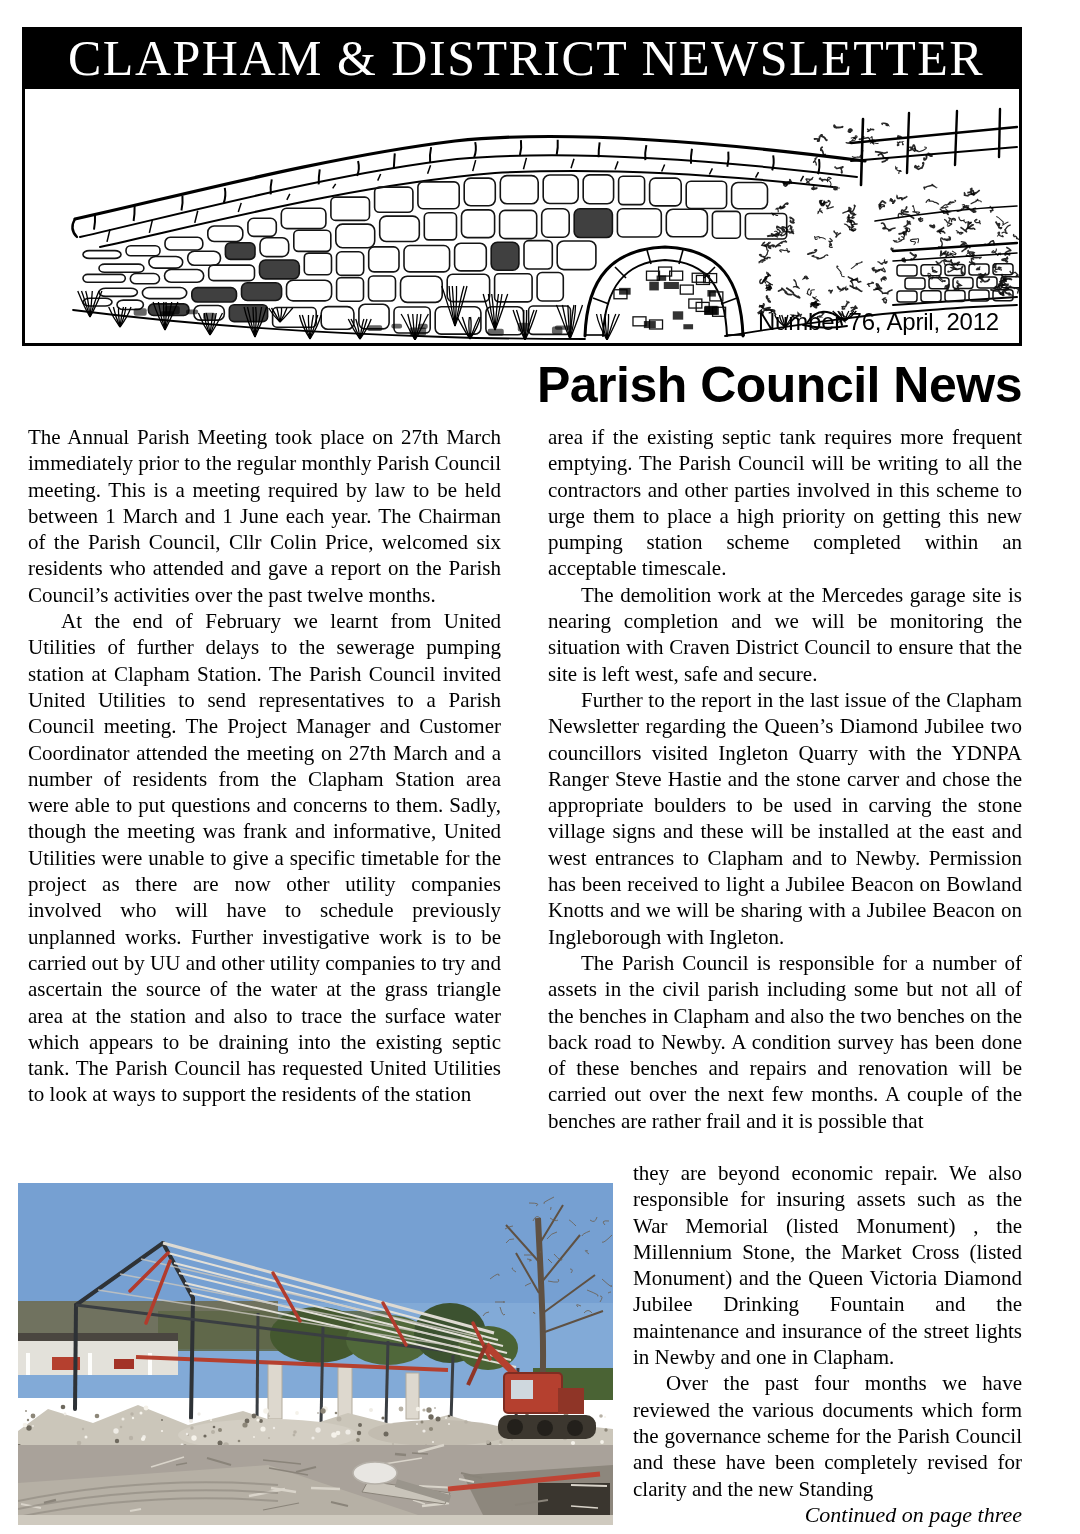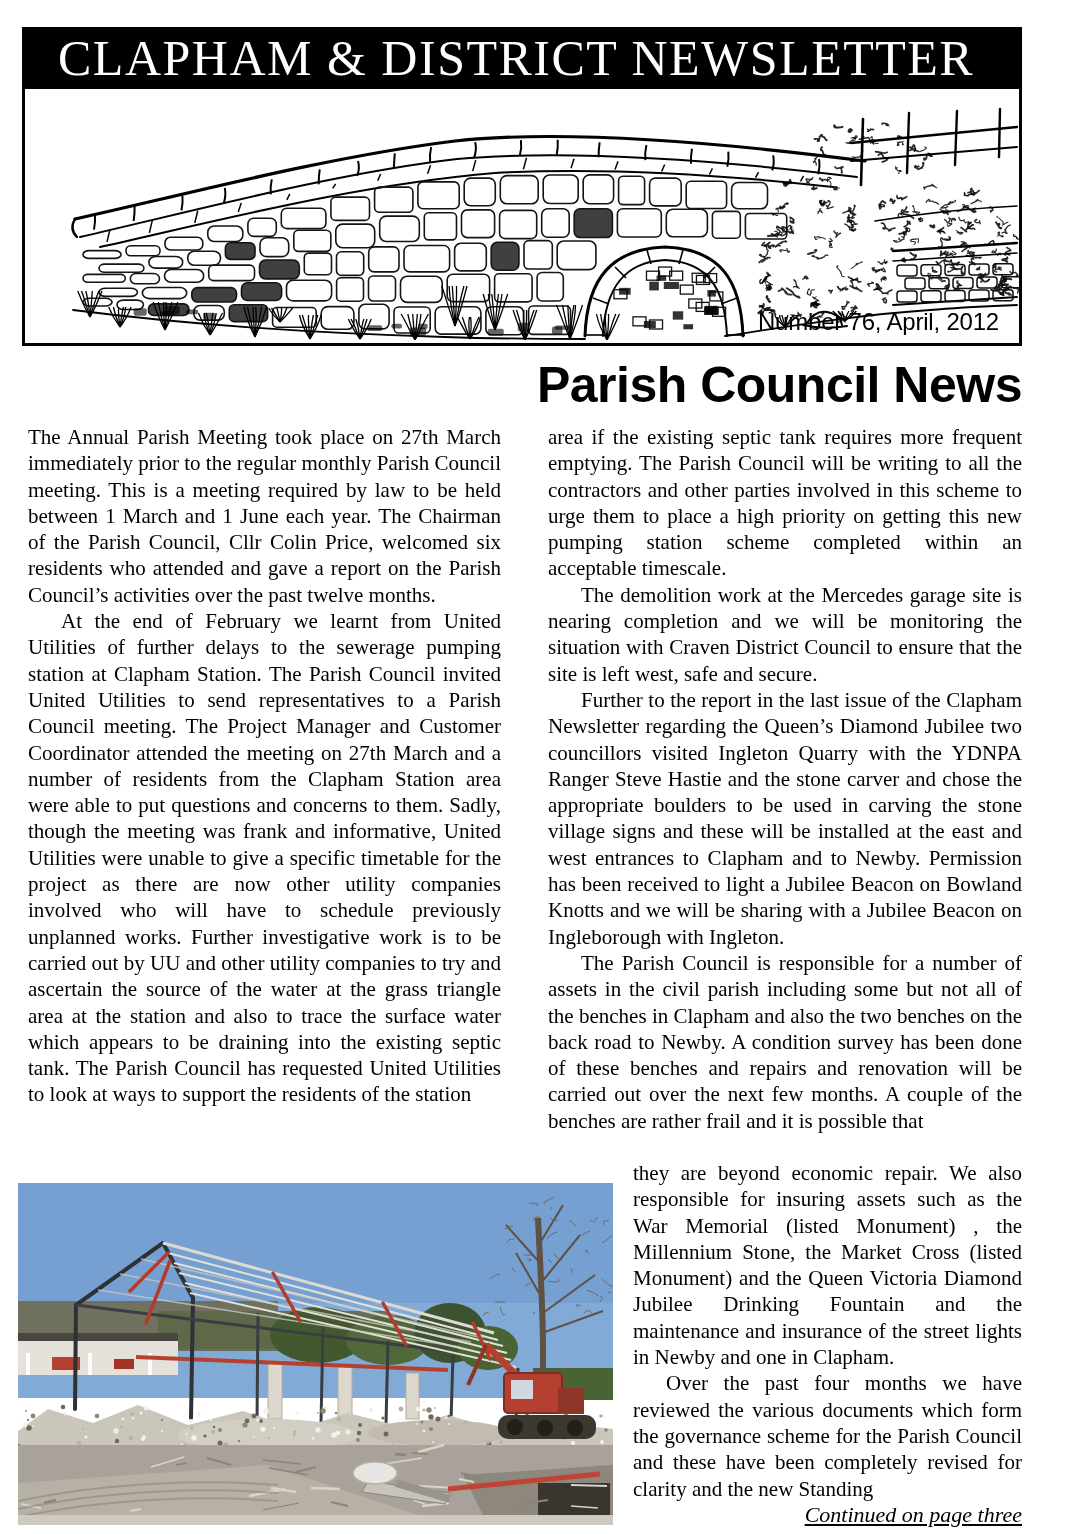--- a/index.html
+++ b/index.html
@@ -1,35 +1,35 @@
 <!DOCTYPE html>
 <html><head>
 <meta charset="utf-8">
 <style>
   html,body{margin:0;padding:0;background:#ffffff;}
   .page{position:relative;width:1080px;height:1534px;background:#fff;overflow:hidden;
         font-family:"Liberation Serif",serif;color:#000;}
   .masthead{position:absolute;left:22px;top:27px;width:1000px;height:62px;background:#000;
-            display:flex;align-items:center;box-sizing:border-box;padding-left:36px;}
+            display:flex;align-items:center;box-sizing:border-box;padding-left:46px;}
   .masthead h1{margin:0;color:#fff;font-family:"Liberation Serif",serif;font-weight:400;
                font-size:50px;line-height:1;letter-spacing:1.5px;white-space:nowrap;}
   .bridge-box{position:absolute;left:22px;top:89px;width:1000px;height:257px;background:#fff;
               border:3px solid #000;border-top:none;box-sizing:border-box;margin:0;}
   .bridge-box svg{display:block;width:994px;height:251px;}
   .issue{position:absolute;right:20px;bottom:7px;font-family:"Liberation Sans",sans-serif;
          font-weight:400;font-size:24px;letter-spacing:-0.2px;}
   .headline{position:absolute;left:22px;top:356px;width:1000px;margin:0;text-align:right;
             font-family:"Liberation Sans",sans-serif;font-weight:700;font-size:50px;letter-spacing:-0.5px;}
   .col{position:absolute;text-align:justify;font-size:21px;line-height:26.3px;}
   .col p{margin:0;text-indent:33px;}
   .col p.noindent{text-indent:0;}
   .col-left{left:28px;top:424px;width:473px;}
   .col-right{left:548px;top:424px;width:474px;}
   .col-wrap{left:633px;top:1160px;width:389px;}
-  .continued{text-align:right;font-style:italic;text-indent:0 !important;font-size:22px;text-decoration:underline;}
+  .continued{text-align:right;font-style:italic;text-indent:0 !important;font-size:22px;}
   .photo{position:absolute;left:18px;top:1183px;width:595px;height:342px;margin:0;}
   .photo svg{display:block;width:595px;height:342px;filter:blur(0.4px);}
 </style>
 </head>
 <body>
 
 <div class="page">
 
   <header class="masthead">
     <h1>CLAPHAM &amp; DISTRICT NEWSLETTER</h1>

